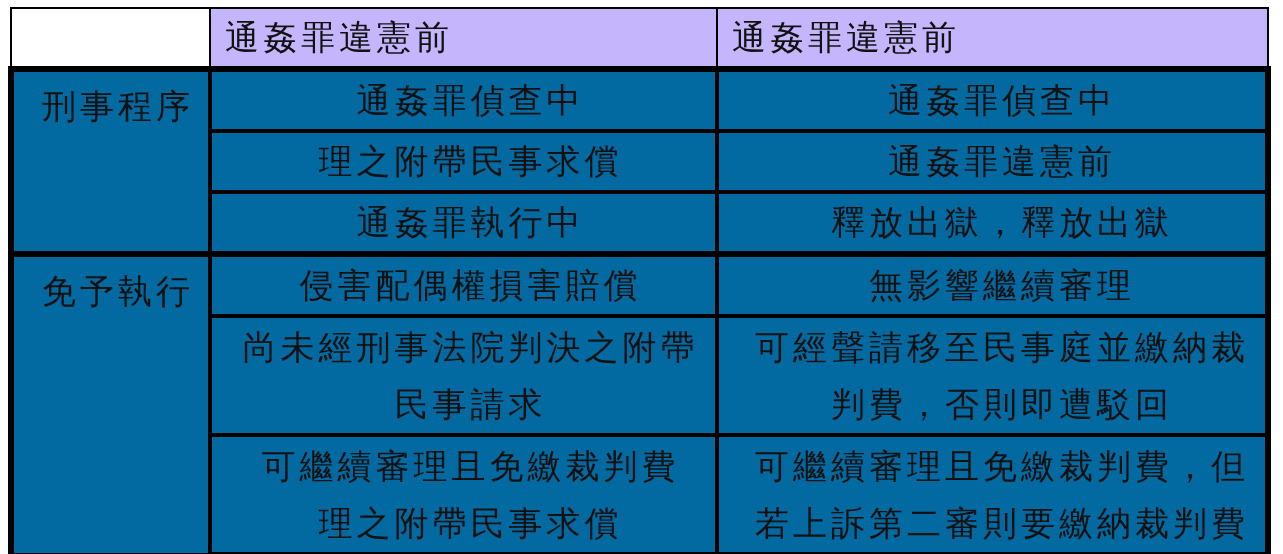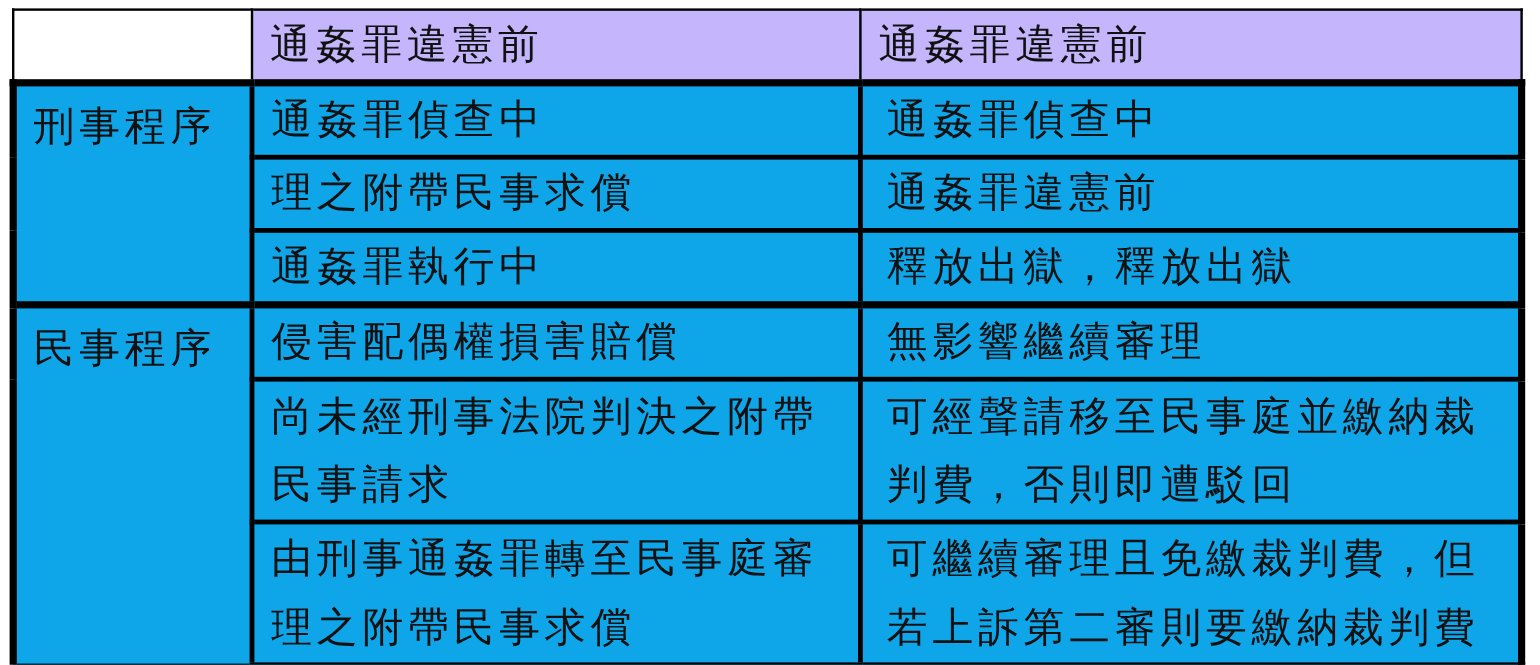--- a/index.html
+++ b/index.html
@@ -34,21 +34,22 @@
     padding: 0 0 0 14px;
     vertical-align: middle;
   }
   tr.hdr td.shaded { background: #c4b5fd; }
 
   
   td.body {
     border: 4px solid #000000;
     padding: 0 0 0 14px;
     vertical-align: middle;
-    background: #0ea5e9;
+    background: #0369a1;
+    text-align: center;
   }
   td.after { padding-left: 20px; }
 
   
   tr.sec-start td { border-top: 6px solid #000000; }
   tr.last td      { border-bottom: 6px solid #000000; }
   td.first-col    { border-left: 6px solid #000000; }
   td.last-col     { border-right: 6px solid #000000; }
 
   td.rowlabel {
@@ -85,31 +86,31 @@
     <tr>
       <td class="body single">理之附帶民事求償</td>
       <td class="body single after last-col">通姦罪違憲前</td>
     </tr>
     <tr>
       <td class="body single">通姦罪執行中</td>
       <td class="body single after last-col">釋放出獄，釋放出獄</td>
     </tr>
 
     <tr class="sec-start">
-      <td class="body first-col rowlabel" rowspan="3">民事程序</td>
+      <td class="body first-col rowlabel" rowspan="3">免予執行</td>
       <td class="body single">侵害配偶權損害賠償</td>
       <td class="body single after last-col">無影響繼續審理</td>
     </tr>
     <tr>
       <td class="body tall wrap">尚未經刑事法院判決之附帶
 民事請求</td>
       <td class="body tall wrap after last-col">可經聲請移至民事庭並繳納裁
 判費，否則即遭駁回</td>
     </tr>
     <tr class="last">
-      <td class="body tall wrap">由刑事通姦罪轉至民事庭審
+      <td class="body tall wrap">可繼續審理且免繳裁判費
 理之附帶民事求償</td>
       <td class="body tall wrap after last-col">可繼續審理且免繳裁判費，但
 若上訴第二審則要繳納裁判費</td>
     </tr>
   </tbody>
     </table>
 </div>
 
 </body></html>

